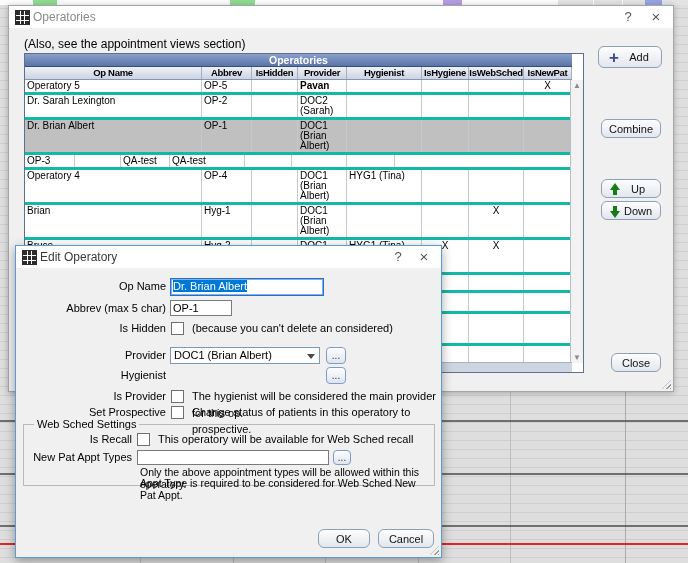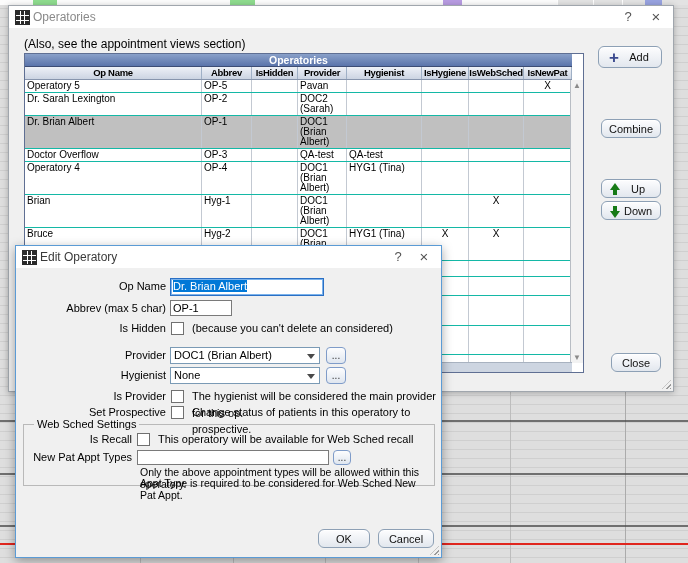--- a/index.html
+++ b/index.html
@@ -35,21 +35,21 @@
   #op-table{position:absolute;left:15px;top:47px;width:560px;height:320px;
       border:1px solid #5f6f93;box-sizing:border-box;background:#fff;}
   #tbl-banner{position:absolute;left:0;top:0;width:547px;height:12px;
       background:linear-gradient(180deg,#89a0c9,#5a74ab);border-bottom:1px solid #3c4c74;
       color:#fff;font-weight:bold;font-size:10.5px;text-align:center;line-height:12px;}
   #tbl-header{position:absolute;left:0;top:13px;width:547px;height:12px;display:flex;
       background:linear-gradient(180deg,#eef1f7,#ccd4e2);border-bottom:1px solid #8795ad;}
   #tbl-header .hcell{box-sizing:border-box;border-right:1px solid #9fb0c6;font-weight:bold;
       font-size:9.5px;line-height:12px;text-align:center;overflow:hidden;white-space:nowrap;letter-spacing:-.3px;}
   #tbl-rows{position:absolute;left:0;top:26px;width:547px;bottom:9px;overflow:hidden;background:#fff;}
-  .trow{display:flex;border-bottom:1px solid #14b8a6;background:#fff;}
+  .trow{display:flex;border-bottom:3px solid #14b8a6;background:#fff;}
   .trow.sel{background:#c0c0c0;}
   .tcell{box-sizing:border-box;border-right:1px solid #c3c9d2;padding:1px 2px;
       font-size:10px;line-height:10px;overflow:hidden;word-wrap:break-word;}
   .tcell.ctr{text-align:center;}
   
   #vscroll{position:absolute;right:0;top:26px;width:12px;bottom:9px;background:#f2f2f2;
       border-left:1px solid #b8bdc4;}
   .sb-arrow{position:absolute;left:0;width:12px;height:11px;background:#f2f2f2;color:#8a8a8a;
       font-size:8px;line-height:11px;text-align:center;}
   #hscroll{position:absolute;left:0;bottom:0;width:547px;height:9px;
@@ -152,21 +152,21 @@
           <div class="hcell" style="width: 75px;">Hygienist</div>
           <div class="hcell" style="width: 47px;">IsHygiene</div>
           <div class="hcell" style="width: 55px;">IsWebSched</div>
           <div class="hcell" style="width: 48px;">IsNewPat</div>
         </div>
       <div id="tbl-rows">
           <div class="trow">
             <div class="tcell" style="width: 177px;">Operatory 5</div>
             <div class="tcell" style="width: 50px;">OP-5</div>
             <div class="tcell ctr" style="width: 46px;"></div>
-            <div class="tcell" style="width: 49px;">Pavan</div>
+            <div class="tcell" style="width: 49px; font-weight: bold;">Pavan</div>
             <div class="tcell" style="width: 75px;"></div>
             <div class="tcell ctr" style="width: 47px;"></div>
             <div class="tcell ctr" style="width: 55px;"></div>
             <div class="tcell ctr" style="width: 48px;">X</div>
           </div>
           <div class="trow">
             <div class="tcell" style="width: 177px;">Dr. Sarah Lexington</div>
             <div class="tcell" style="width: 50px;">OP-2</div>
             <div class="tcell ctr" style="width: 46px;"></div>
             <div class="tcell" style="width: 49px;">DOC2 (Sarah)</div>
@@ -179,21 +179,20 @@
             <div class="tcell" style="width: 177px;">Dr. Brian Albert</div>
             <div class="tcell" style="width: 50px;">OP-1</div>
             <div class="tcell ctr" style="width: 46px;"></div>
             <div class="tcell" style="width: 49px;">DOC1 (Brian Albert)</div>
             <div class="tcell" style="width: 75px;"></div>
             <div class="tcell ctr" style="width: 47px;"></div>
             <div class="tcell ctr" style="width: 55px;"></div>
             <div class="tcell ctr" style="width: 48px;"></div>
           </div>
           <div class="trow">
-            <div class="tcell" style="width: 177px;">Doctor Overflow</div>
             <div class="tcell" style="width: 50px;">OP-3</div>
             <div class="tcell ctr" style="width: 46px;"></div>
             <div class="tcell" style="width: 49px;">QA-test</div>
             <div class="tcell" style="width: 75px;">QA-test</div>
             <div class="tcell ctr" style="width: 47px;"></div>
             <div class="tcell ctr" style="width: 55px;"></div>
             <div class="tcell ctr" style="width: 48px;"></div>
           </div>
           <div class="trow">
             <div class="tcell" style="width: 177px;">Operatory 4</div>
@@ -342,21 +341,20 @@
       <div class="chk-text" style="left:176px">(because you can't delete an considered)</div>
     </div>
 
     <div class="frow" style="top:101px">
       <div class="flabel">Provider</div>
       <div class="combo" style="left:154px;top:0;width:150px;height:17px"><span>DOC1 (Brian Albert)</span><span class="carr"></span></div>
       <div class="dots" style="left:310px;top:0;width:20px;height:17px;line-height:15px">...</div>
     </div>
     <div class="frow" style="top:121px">
       <div class="flabel">Hygienist</div>
-      <div class="combo" style="left:154px;top:0;width:150px;height:17px"><span>None</span><span class="carr"></span></div>
       <div class="dots" style="left:310px;top:0;width:20px;height:17px;line-height:15px">...</div>
     </div>
     <div class="frow" style="top:142px">
       <div class="flabel">Is Provider</div>
       <span class="chk" style="left:155px"></span>
       <div class="chk-text" style="left:176px">The hygienist will be considered the main provider for this op.</div>
     </div>
     <div class="frow" style="top:158px">
       <div class="flabel">Set Prospective</div>
       <span class="chk" style="left:155px"></span>

